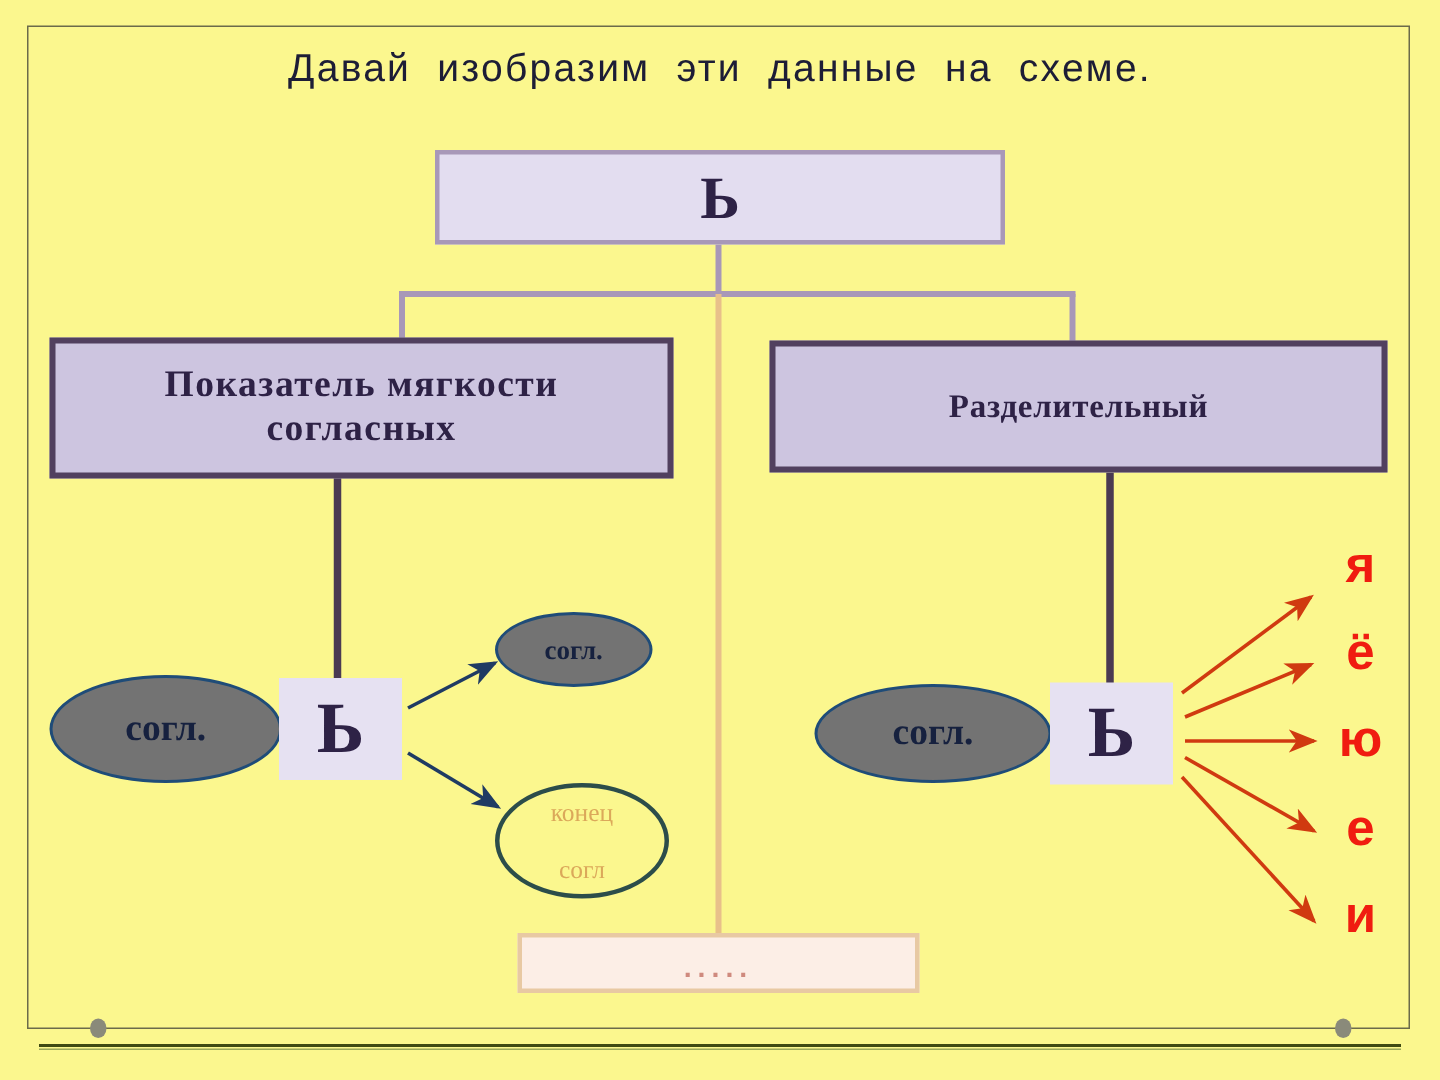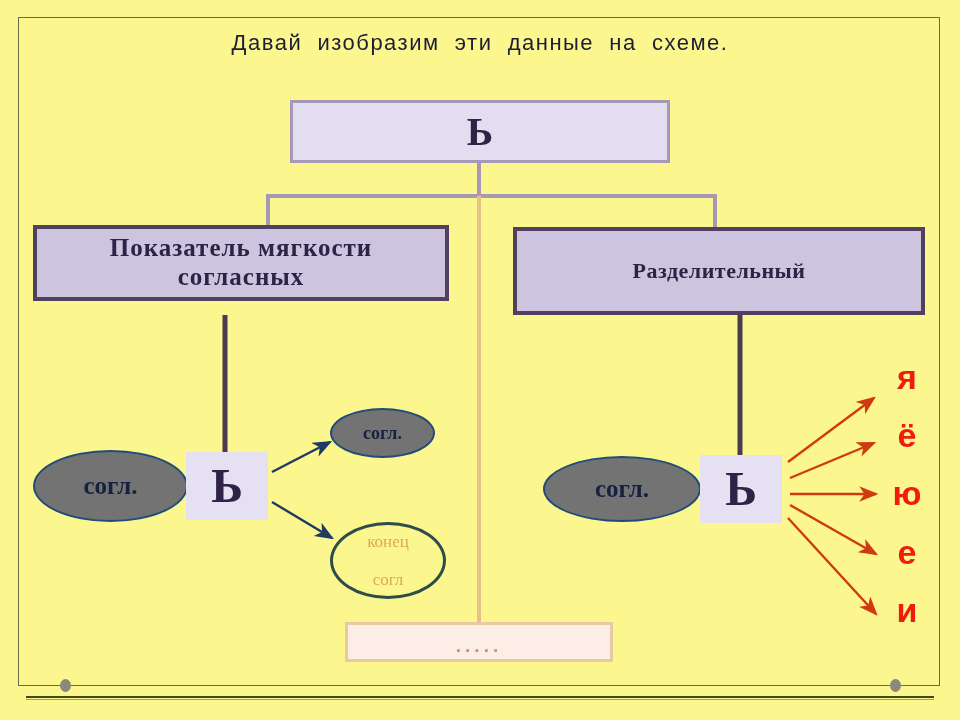--- a/index.html
+++ b/index.html
@@ -48,21 +48,21 @@
   #corner-dot-left  { left: 60px; }
   #corner-dot-right { left: 890px; }
 
   
   #title {
     position: absolute;
     left: 0;
     top: 30px;
     width: 960px;
     text-align: center;
-    font-size: 22px;
+    font-size: 26px;
     letter-spacing: 1.5px;
     color: #1d1d36;
     font-family: "Liberation Sans", sans-serif;
     white-space: pre;
   }
 
   
   .node-box {
     position: absolute;
     background: #e3ddf0;
@@ -74,21 +74,21 @@
     color: #2e2246;
     font-family: "Liberation Serif", serif;
     font-weight: bold;
   }
   #box-root {
     left: 290px; top: 100px; width: 380px; height: 63px;
     border: 3px solid #a898b8;
     font-size: 40px;
   }
   #box-soft {
-    left: 33px; top: 225px; width: 416px; height: 76px;
+    left: 33px; top: 225px; width: 416px; height: 94px;
     border: 4px solid #51405f;
     font-size: 25px;
     line-height: 1.15;
     letter-spacing: 1px;
     background: #cdc5e0;
   }
   #box-sep {
     left: 513px; top: 227px; width: 412px; height: 88px;
     border: 4px solid #51405f;
     font-size: 22px;

